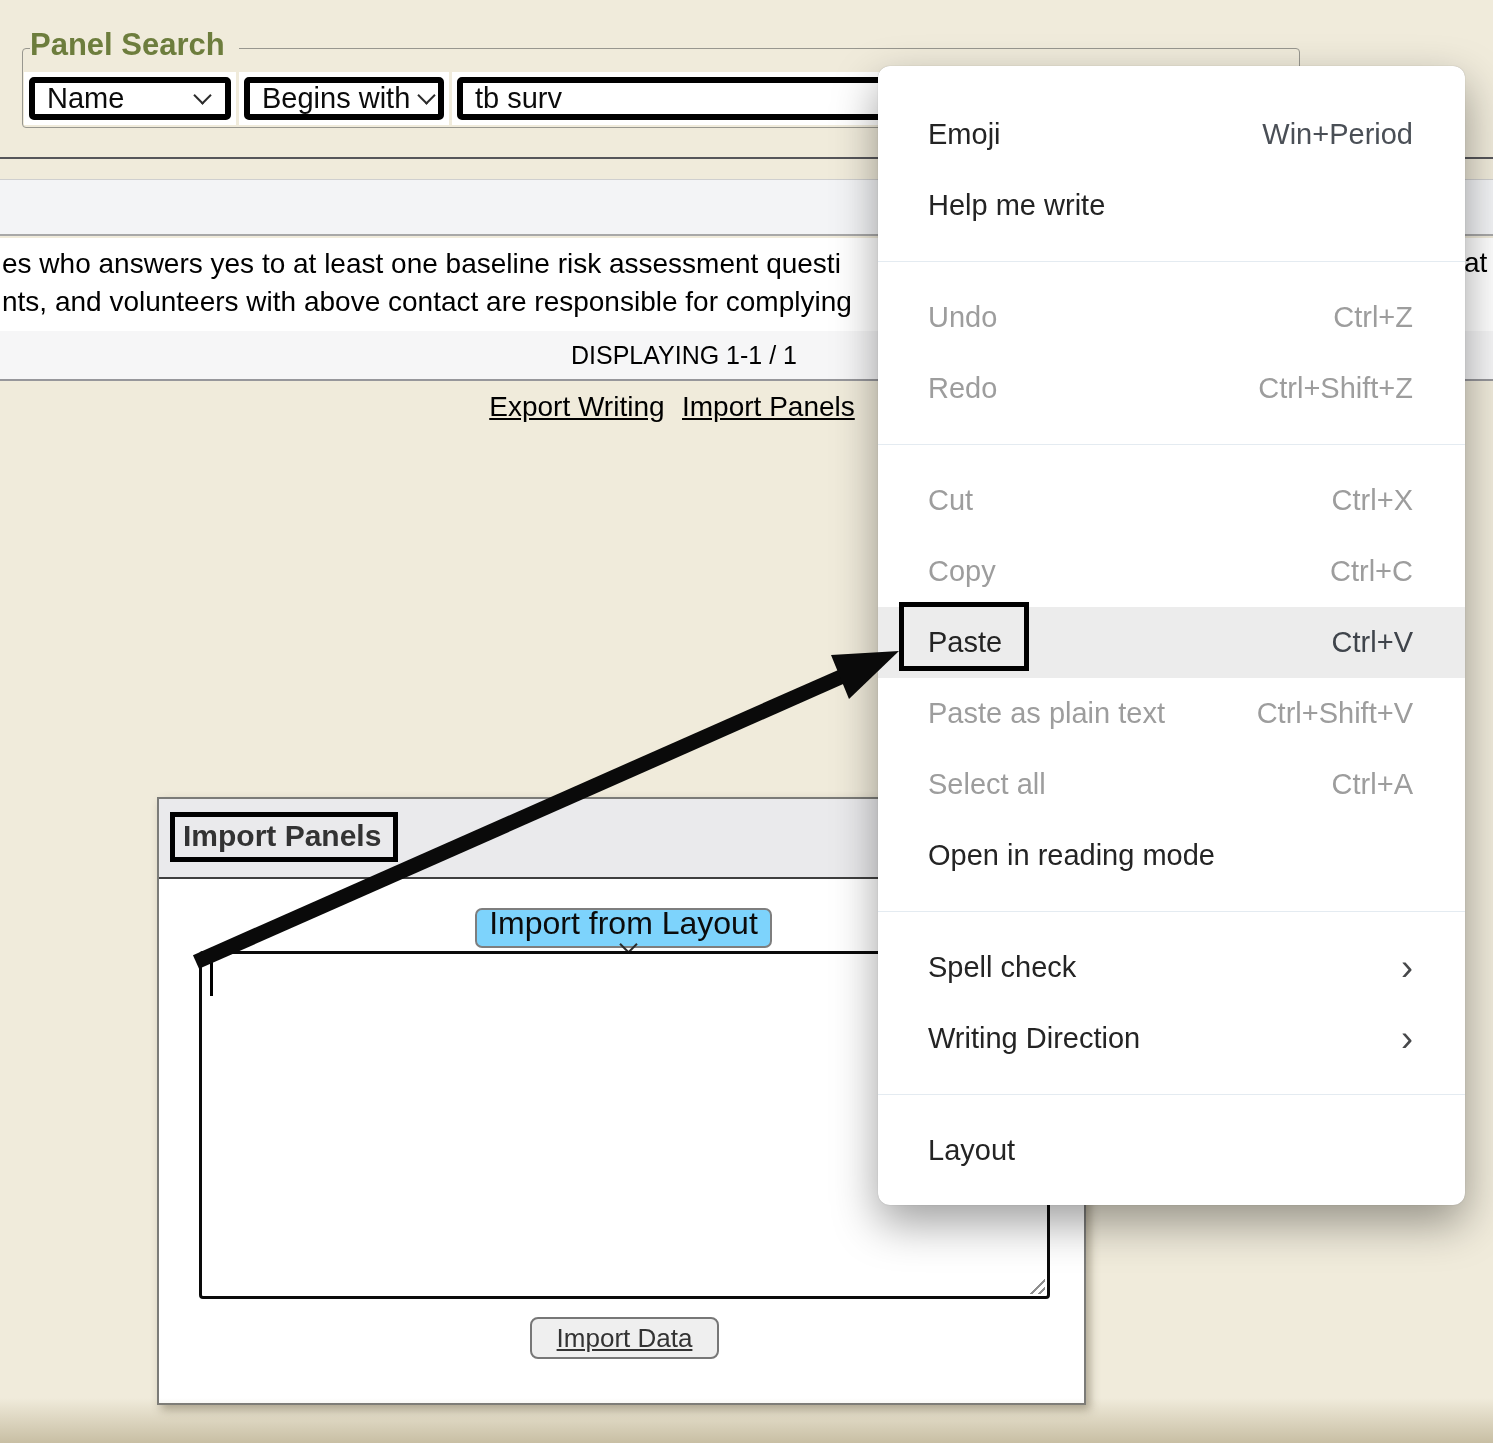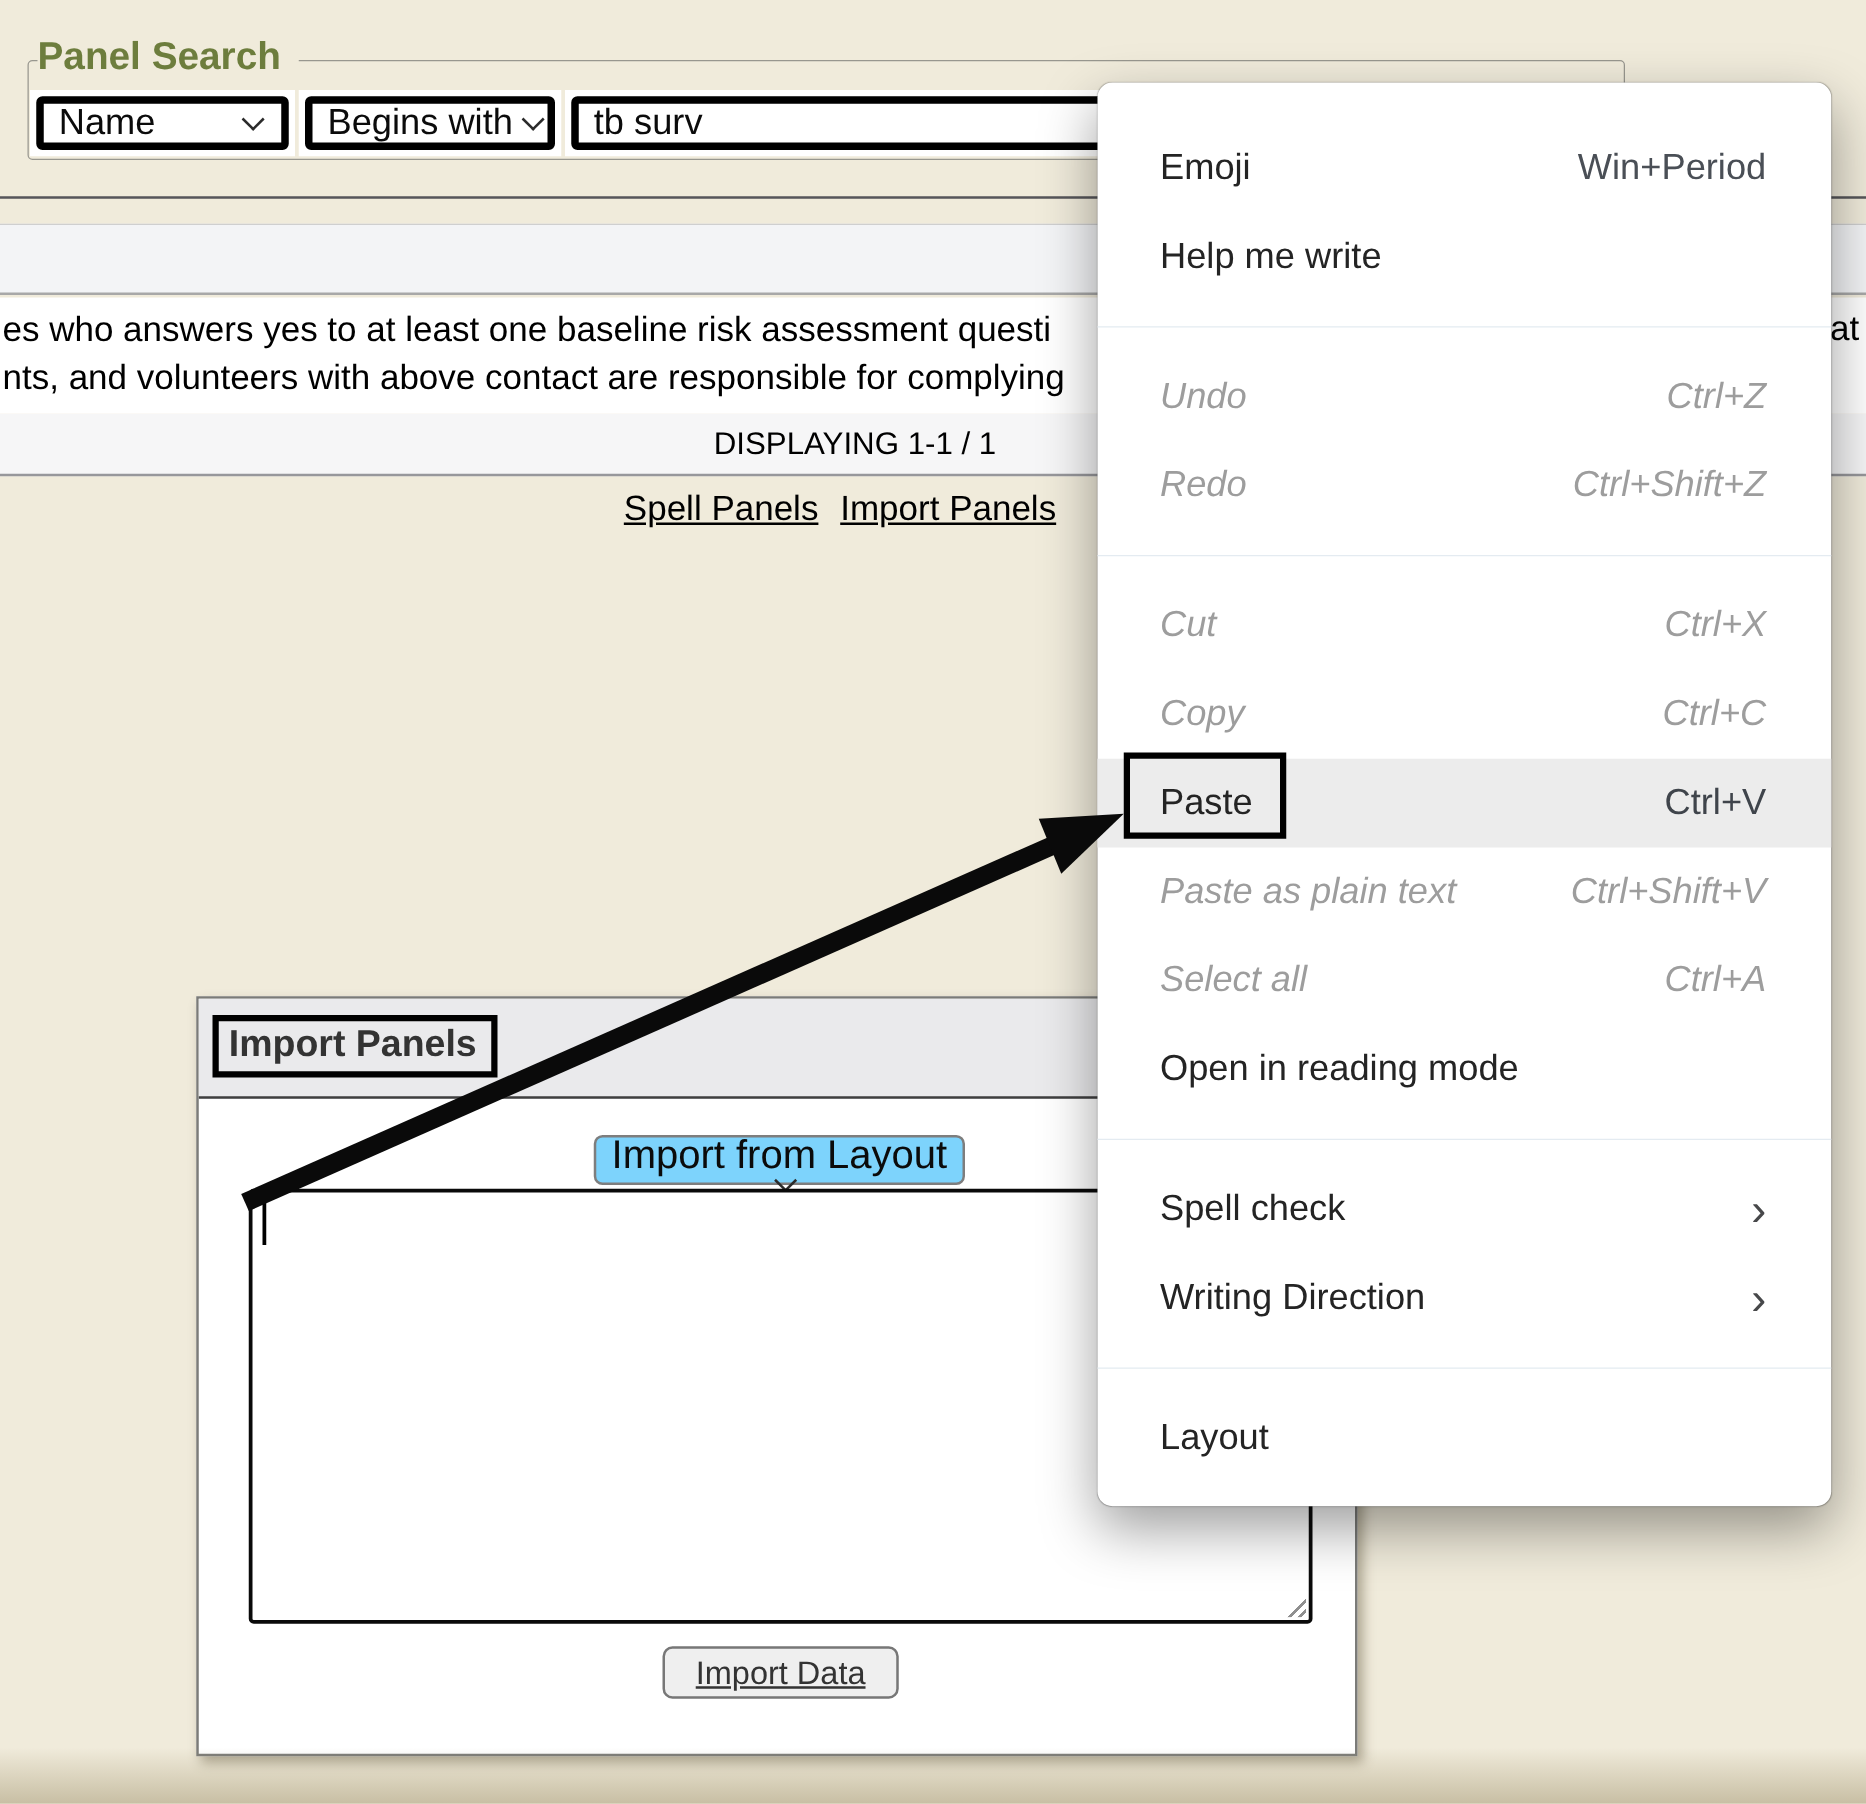--- a/index.html
+++ b/index.html
@@ -98,21 +98,21 @@
     position:absolute; left:878px; top:66px; width:587px; height:1139px;
     background:#fff; border-radius:12px; z-index:40;
     box-shadow:0 0 1px rgba(0,0,0,.3), 0 18px 45px rgba(0,0,0,.38);
     padding-top:33px;
   }
   .mi {
     height:71px; display:flex; align-items:center; justify-content:space-between;
     padding:0 52px 0 50px; font-size:29px; color:#242424;
   }
   .mi .mi-s { color:#4a4f56; }
-  .mi.dis, .mi.dis .mi-s { color:#9d9d9d;font-style:italic; }
+  .mi.dis, .mi.dis .mi-s { color:#9d9d9d; }
   .mi.hl { background:#ececec; }
   .m-sep { height:1px; background:#e4ebf1; margin:20px 0; }
   .chev-right { font-size:36px; color:#47484a; line-height:1; font-weight:normal; }
   
   .anno { position:absolute; z-index:60; pointer-events:none; }
   .paste-box { left:899px; top:602px; width:130px; height:69px; border:5px solid #000; }
   .arrow-svg { left:0; top:0; width:1493px; height:1443px; }
   
   .bottom-fade {
     position:absolute; left:0; top:1398px; width:1493px; height:45px; z-index:70;
@@ -151,21 +151,21 @@
     <div>nts, and volunteers with above contact are responsible for complying</div>
   </div>
   <span class="txt-overflow">at</span>
 </div>
 
 <div class="disp-row">
   <div class="inner">DISPLAYING 1-1 / 1</div>
 </div>
 
 <div class="links-row">
-  <a href="#">Spell Panels</a>
+  <a href="#">Export Writing</a>
   <a href="#">Import Panels</a>
 </div>
 
 <div class="dialog">
   <div class="dlg-header">
     <div class="dlg-title-box">
       <span class="dlg-title">Import Panels</span>
     </div>
   </div>
   <div class="dlg-select">

